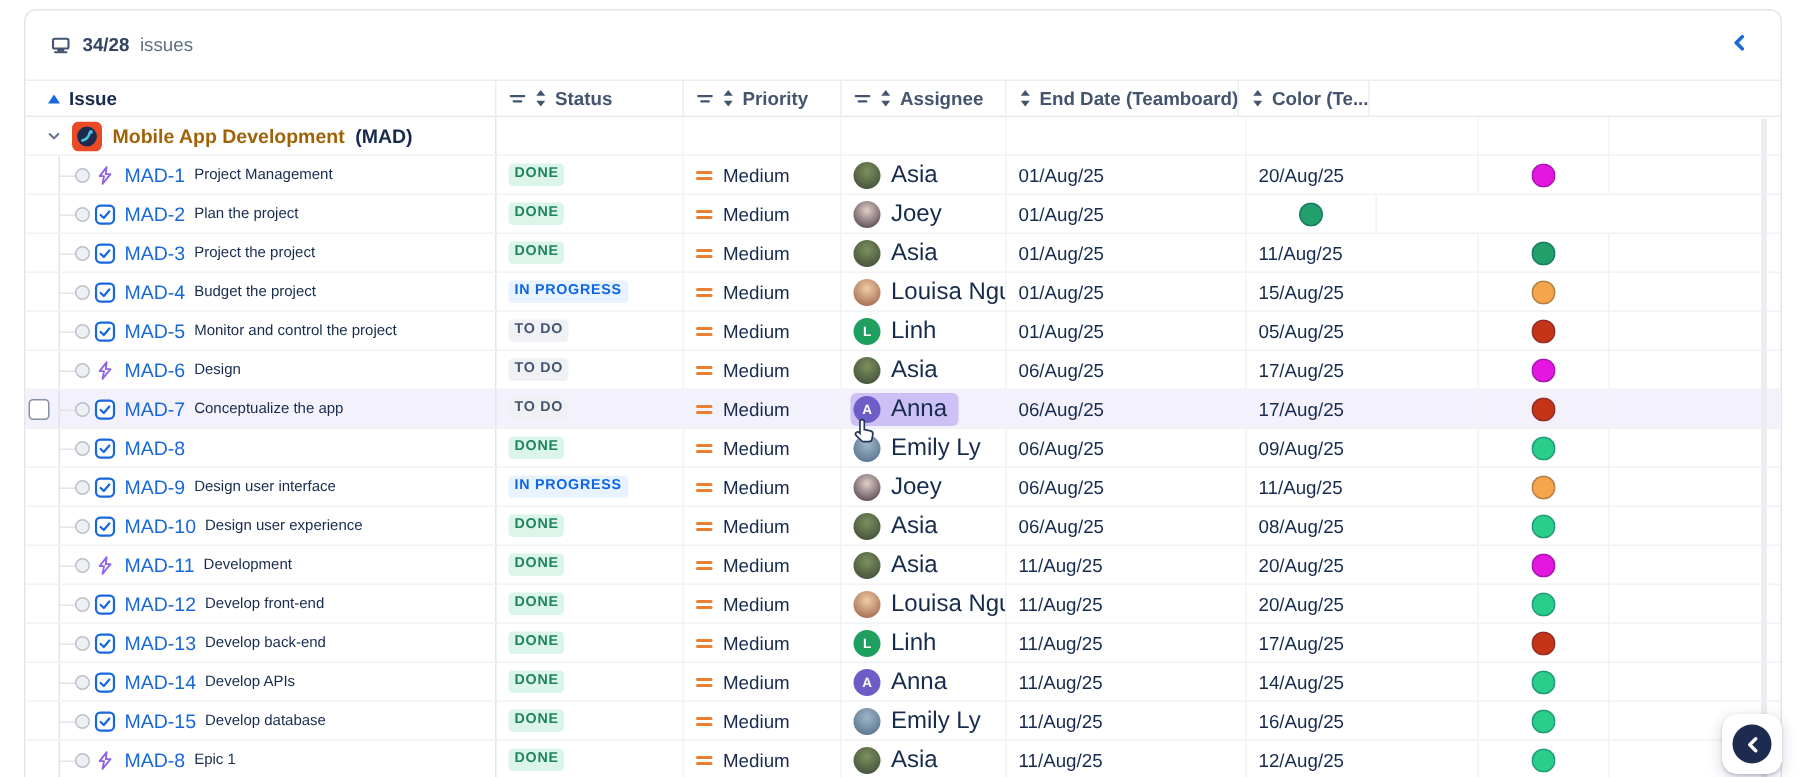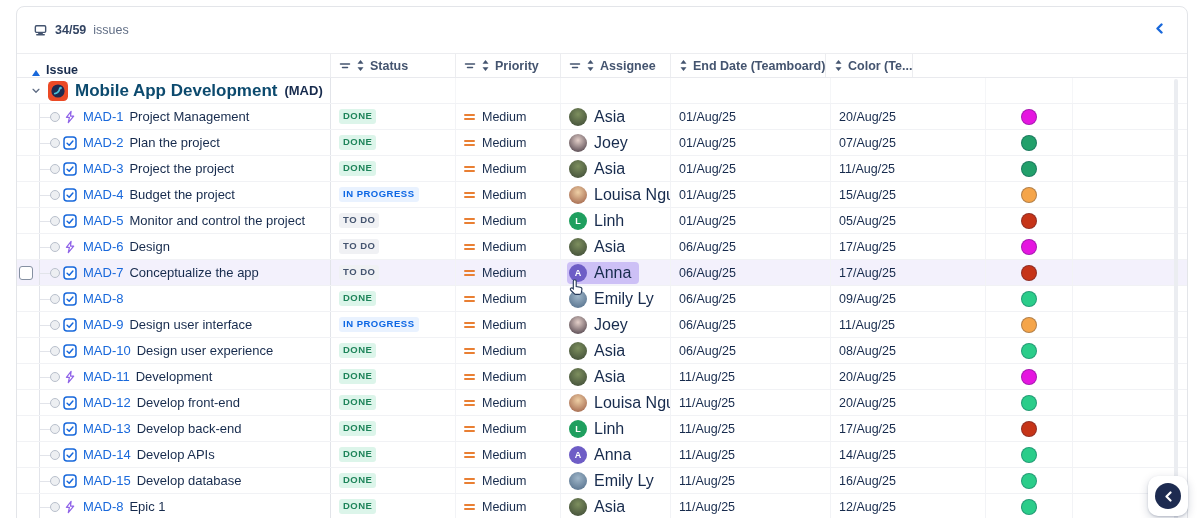--- a/index.html
+++ b/index.html
@@ -19,44 +19,44 @@
   .toolbar .count-label{font-size:12.5px;color:#626F86;}
   .collapse-top{position:absolute;right:20px;top:13px;width:16px;height:16px;border:none;background:none;
     display:flex;align-items:center;justify-content:center;cursor:pointer;padding:0;}
   
   .header-row{display:flex;height:25px;border-top:1px solid #ECEDF0;border-bottom:1px solid #E9EAEE;
     align-items:stretch;box-sizing:border-box;}
   .hcell{display:flex;align-items:center;gap:5px;padding:0 8px;border-right:1px solid #ECEDF0;
     box-sizing:border-box;font-weight:700;font-size:12.5px;color:#44546F;white-space:nowrap;overflow:hidden;}
   .hcell.w-issue{padding-left:14px;color:#172B4D;}
   .hfill{flex:1;}
-  .w-issue{width:314px;align-items:flex-end;}.w-status{width:125px;}.w-priority{width:105px;}.w-assignee{width:110px;}
+  .w-issue{width:314px;}.w-status{width:125px;}.w-priority{width:105px;}.w-assignee{width:110px;}
   .w-start{width:160px;}.w-end{width:155px;}.w-color{width:87px;}
   
   .row{display:flex;height:26px;border-bottom:1px solid #F1F2F5;box-sizing:border-box;position:relative;align-items:stretch;}
   .row.highlight{background:#F3F1FC;}
   .cell{display:flex;align-items:center;padding:0 8px;border-right:1px solid #F2F3F6;box-sizing:border-box;
     white-space:nowrap;overflow:hidden;font-size:12.5px;}
   .cell.issue-cell{padding:0;position:relative;border-right:1px solid #E2E4E9;}
   .rfill{flex:1;}
   
   .project-row .cell{border-right:1px solid #F5F6F8;}
   .project-row .issue-cell{border-right:1px solid #E2E4E9;}
   .pchev{position:absolute;left:14px;top:50%;transform:translateY(-50%);display:flex;}
   .pavatar{position:absolute;left:31px;top:50%;transform:translateY(-50%);width:20px;height:20px;display:flex;}
-  .pname{margin-left:58px;font-weight:700;font-size:17px;color:#0c4a6e;}
+  .pname{margin-left:58px;font-weight:700;font-size:13px;color:#a16207;}
   .pkey{margin-left:7px;font-weight:700;font-size:13px;color:#172B4D;}
   
   .guide{position:absolute;left:22px;top:0;bottom:-1px;width:1px;background:#E2E4EA;}
   .connector{position:absolute;left:23px;top:50%;width:11px;height:1px;background:#E2E4EA;}
   .tdot{position:absolute;left:33px;top:50%;transform:translateY(-50%);width:8px;height:8px;border-radius:50%;
     background:#EDEFF2;border:1px solid #B9C0CC;}
   .type-icon{position:absolute;left:46px;top:50%;transform:translateY(-50%);width:14px;height:14px;display:flex;}
   .ikey{margin-left:66px;color:#1868DB;font-size:13px;}
-  .isummary{margin-left:6px;color:#172B4D;font-size:13px;}
+  .isummary{margin-left:6px;color:#172B4D;font-size:10px;}
   .rowcheckbox{position:absolute;left:2px;top:50%;transform:translateY(-50%);width:12px;height:12px;
     border:1px solid #8590A2;border-radius:3px;background:#fff;}
   
   .pill{display:inline-block;padding:2px 4px;border-radius:3px;font-size:9.5px;font-weight:700;letter-spacing:.5px;line-height:1.1;}
   
   .prio-icon{display:inline-flex;flex-direction:column;gap:2px;margin-right:7px;}
   .prio-icon i{display:block;width:11px;height:2px;border-radius:1px;}
   
   .avatar{width:18px;height:18px;border-radius:50%;flex:none;display:flex;align-items:center;justify-content:center;
     color:#fff;font-size:9px;font-weight:700;}
@@ -82,21 +82,21 @@
 <div class="panel">
 
   <div class="toolbar">
     <span>
       <svg width="15" height="15" viewBox="0 0 16 16">
           <rect x="2.5" y="3" width="11" height="7" rx="1.2" fill="none" stroke="#44546F" stroke-width="1.5"></rect>
           <path d="M5.5 10v2.2h5V10" fill="#44546F"></path>
           <path d="M4 12.6h8" stroke="#44546F" stroke-width="1.5" stroke-linecap="round"></path>
         </svg>
     </span>
-    <span class="count">34/59</span>
+    <span class="count">34/28</span>
     <span class="count-label">issues</span>
     <button class="collapse-top">
       <span>
         <svg width="9" height="11" viewBox="0 0 9 11">
             <polyline points="6.5,1.5 2.5,5.5 6.5,9.5" fill="none" stroke="#1868DB" stroke-width="2.4" stroke-linecap="round" stroke-linejoin="round"></polyline>
           </svg>
       </span>
     </button>
   </div>
 
@@ -261,23 +261,20 @@
             <i style="background: rgb(233, 127, 51);"></i>
           </span>
           <span class="plabel">Medium</span>
         </div>
         <div class="cell w-assignee">
           <span class="avatar" style="background: radial-gradient(circle at 50% 35%, rgb(227, 207, 201) 0%, rgb(88, 74, 82) 85%);"></span>
           <span class="aname">Joey</span>
         </div>
         <div class="cell w-start">
           <span>01/Aug/25</span>
-        </div>
-        <div class="cell w-end">
-          <span>07/Aug/25</span>
         </div>
         <div class="cell w-color color-cell">
           <span class="cdot" style="background: rgb(34, 160, 107);"></span>
         </div>
         <div class="rfill"></div>
       </div>
       <div class="row">
         <div class="cell issue-cell w-issue">
           <span class="guide"></span>
           <span class="connector"></span>

